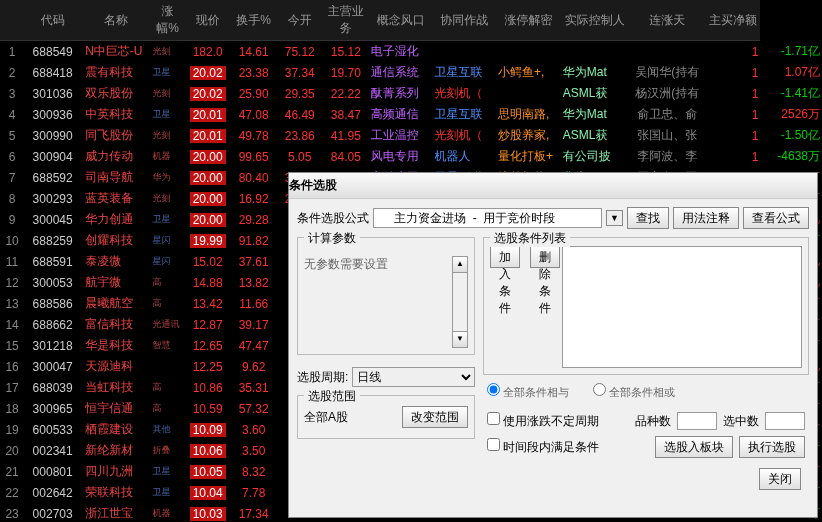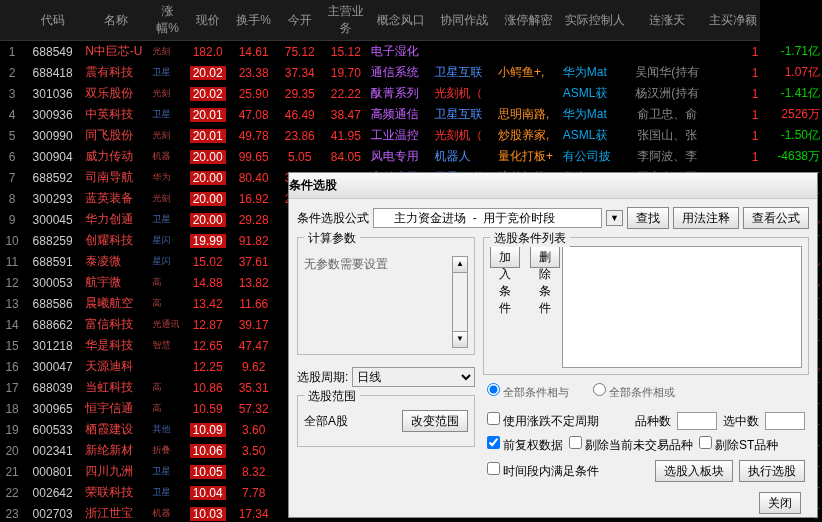--- a/index.html
+++ b/index.html
@@ -10,21 +10,21 @@
 .idx{color:#888;width:22px}
 .code{color:#ccc;width:52px}
 .name{color:#ef4444;width:60px;text-align:left;padding-left:4px}
 .tag{color:#555;font-size:9px;width:18px;text-align:left}
 .tag.r{color:#b04040}
 .tag.b{color:#4060a0}
 .pct{color:#fff;width:42px}
 .pct-bg{background:#c01010;padding:0 3px;display:inline-block;min-width:36px}
 .red{color:#ff3030}
 .green{color:#00d000}
-.yellow{color:#0ea5e9}
+.yellow{color:#86efac}
 .purple{color:#c060ff}
 .blue{color:#5090ff}
 .orange{color:#ff9020}
 .gray{color:#888}
 .price{width:42px}
 .turn{width:42px}
 .open{width:42px}
 .biz{width:58px;text-align:left}
 .wind{width:58px;text-align:left;overflow:hidden}
 .coop{width:58px;text-align:left;overflow:hidden}
@@ -42,21 +42,21 @@
 .fieldset{border:1px solid #bbb;padding:6px;position:relative}
 .fieldset>.legend{position:absolute;top:-8px;left:6px;background:#f0f0f0;padding:0 4px;font-size:12px}
 .left-col{width:178px;display:flex;flex-direction:column;gap:8px}
 .param-box{height:118px;display:flex;align-items:flex-start;padding-top:18px}
 .param-text{color:#666;flex:1}
 .scroll-ctrl{width:16px;height:100%;border:1px solid #999;background:#f0f0f0;display:flex;flex-direction:column}
 .scroll-btn{height:16px;background:linear-gradient(#fff,#ddd);border-bottom:1px solid #999;font-size:8px;text-align:center;line-height:14px;cursor:pointer}
 .scroll-btn:last-child{border-bottom:none;border-top:1px solid #999;margin-top:auto}
 .period-row{display:flex;align-items:center;gap:4px;margin-top:4px}
 .period-row select{flex:1;height:20px;border:1px solid #999;font-size:12px}
-.scope-box{height:52px;display:flex;align-items:center;justify-content:space-between;padding-top:6px}
+.scope-box{height:44px;display:flex;align-items:center;justify-content:space-between;padding-top:6px}
 .right-col{flex:1;display:flex;flex-direction:column;gap:6px}
 .cond-list{height:138px;display:flex;gap:6px;padding-top:8px}
 .btn-col{display:flex;flex-direction:row;gap:10px;width:66px}
 .list-area{flex:1;border:1px solid #999;background:#fff}
 .radio-row{display:flex;gap:24px;padding:2px 4px;color:#666;font-size:11px}
 .warn{color:#c00000;font-size:11px;padding:2px 4px}
 .chk-rows{display:flex;flex-direction:column;gap:6px;padding:4px}
 .chk-row{display:flex;align-items:center;gap:6px;font-size:12px}
 .chk-row input[type=text]{width:40px;height:18px;border:1px solid #999;font-size:11px}
 .bottom-btns{display:flex;gap:8px;justify-content:flex-end;padding:4px}
@@ -528,25 +528,20 @@
         <div class="chk-rows">
           <div class="chk-row">
             <label><input type="checkbox" style=""><span>使用涨跌不定周期</span></label>
             <span style="flex:1"></span>
             <span>品种数</span>
             <input type="text" style="">
             <span>选中数</span>
             <input type="text" style="">
           </div>
           <div class="chk-row">
-            <label><input type="checkbox" checked="" style=""><span>前复权数据</span></label>
-            <label><input type="checkbox" style=""><span>剔除当前未交易品种</span></label>
-            <label><input type="checkbox" style=""><span>剔除ST品种</span></label>
-          </div>
-          <div class="chk-row">
             <label><input type="checkbox" style=""><span>时间段内满足条件</span></label>
             <span style="flex:1"></span>
             <button class="btn">选股入板块</button>
             <button class="btn">执行选股</button>
           </div>
           <div class="bottom-btns">
             <button class="btn">关闭</button>
           </div>
         </div>
       </div>

